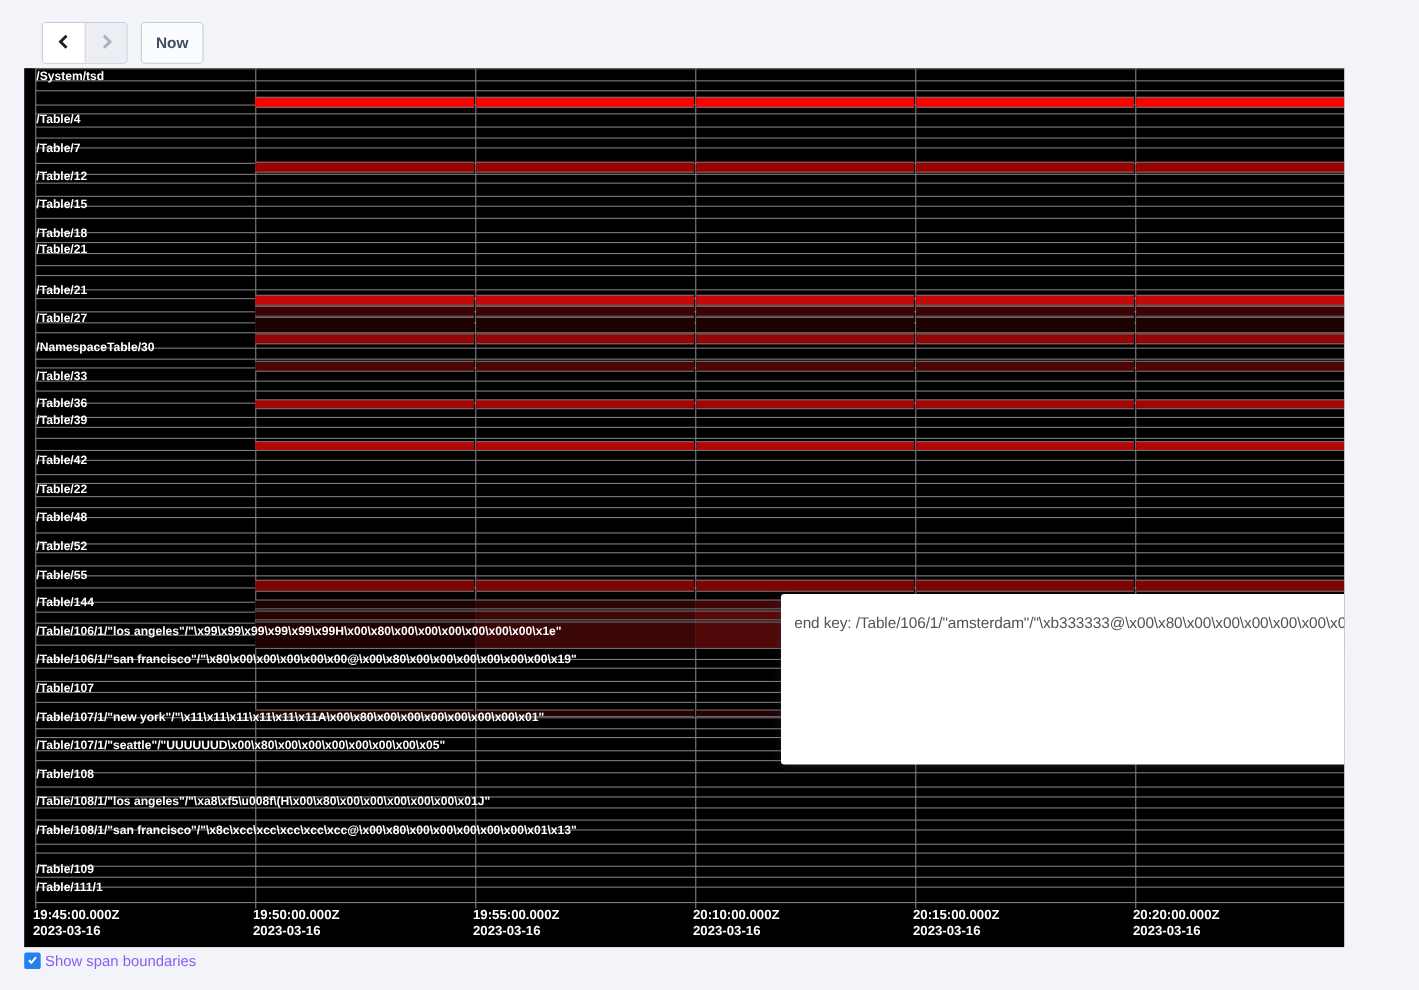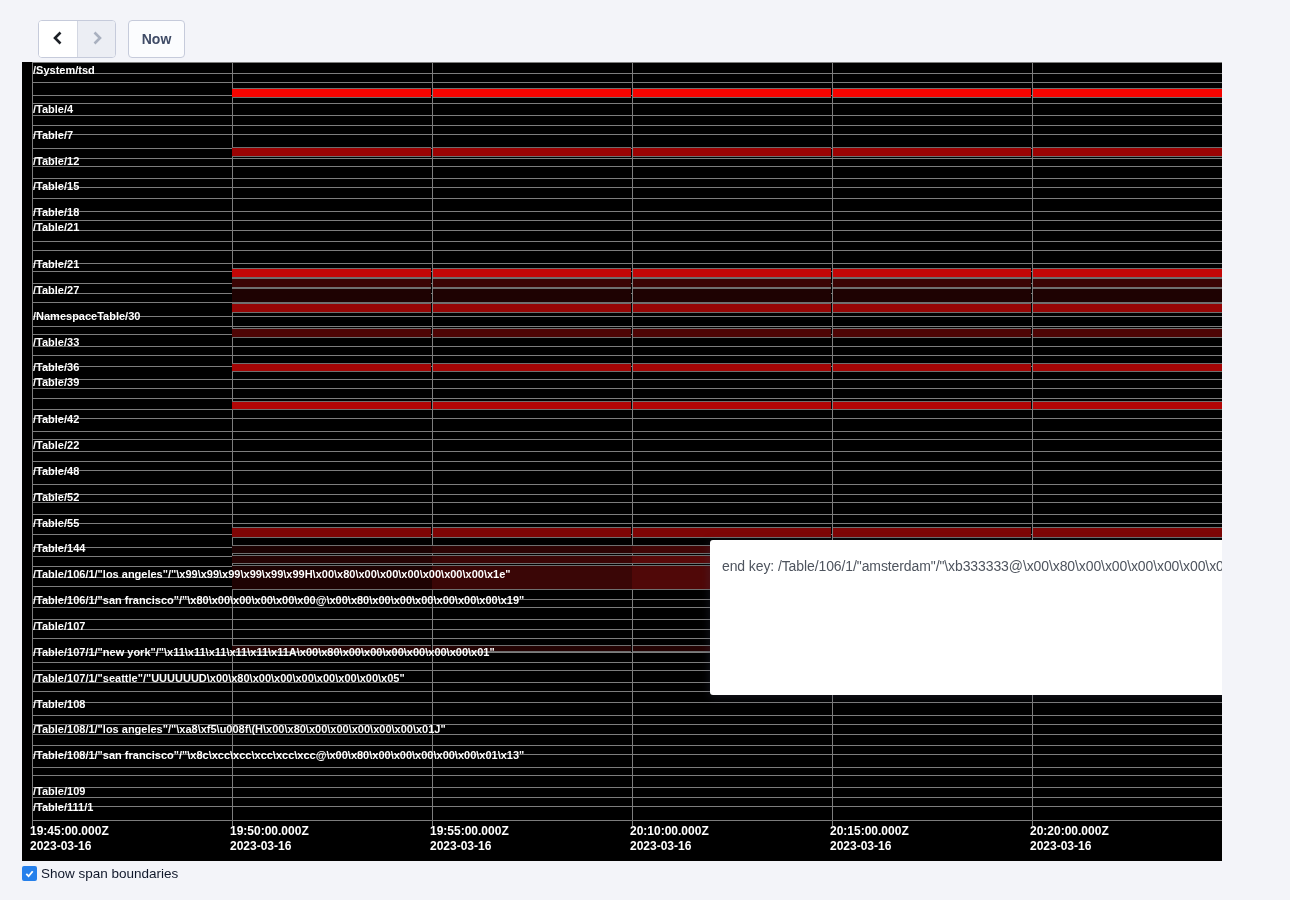--- a/index.html
+++ b/index.html
@@ -36,21 +36,21 @@
   
   .tooltip{position:absolute;left:688px;top:478px;width:570px;height:155px;background:#fff;
     border-radius:3px;box-shadow:0 2px 10px rgba(60,64,90,.35);z-index:10;box-sizing:border-box;
     padding:9px 12px;color:#4e545e;font-size:14px;letter-spacing:-0.1px;}
   .tooltip div{line-height:34px;white-space:nowrap;overflow:hidden;}
 
   
   .footer{position:absolute;left:22px;top:866px;display:flex;align-items:center;cursor:pointer;}
   .checkbox{width:15px;height:15px;background:#2680eb;border-radius:2px;display:flex;
     align-items:center;justify-content:center;flex:0 0 auto;}
-  .footer span.lbl{font-size:13.5px;color:#0f172a;margin-left:4px;}
+  .footer span.lbl{font-size:13.5px;color:#8b5cf6;margin-left:4px;}
 </style>
 </head>
 <body>
 
 <div class="page">
 
   <div class="toolbar">
     <div class="navgroup">
       <button class="navbtn prev">
         <span>

